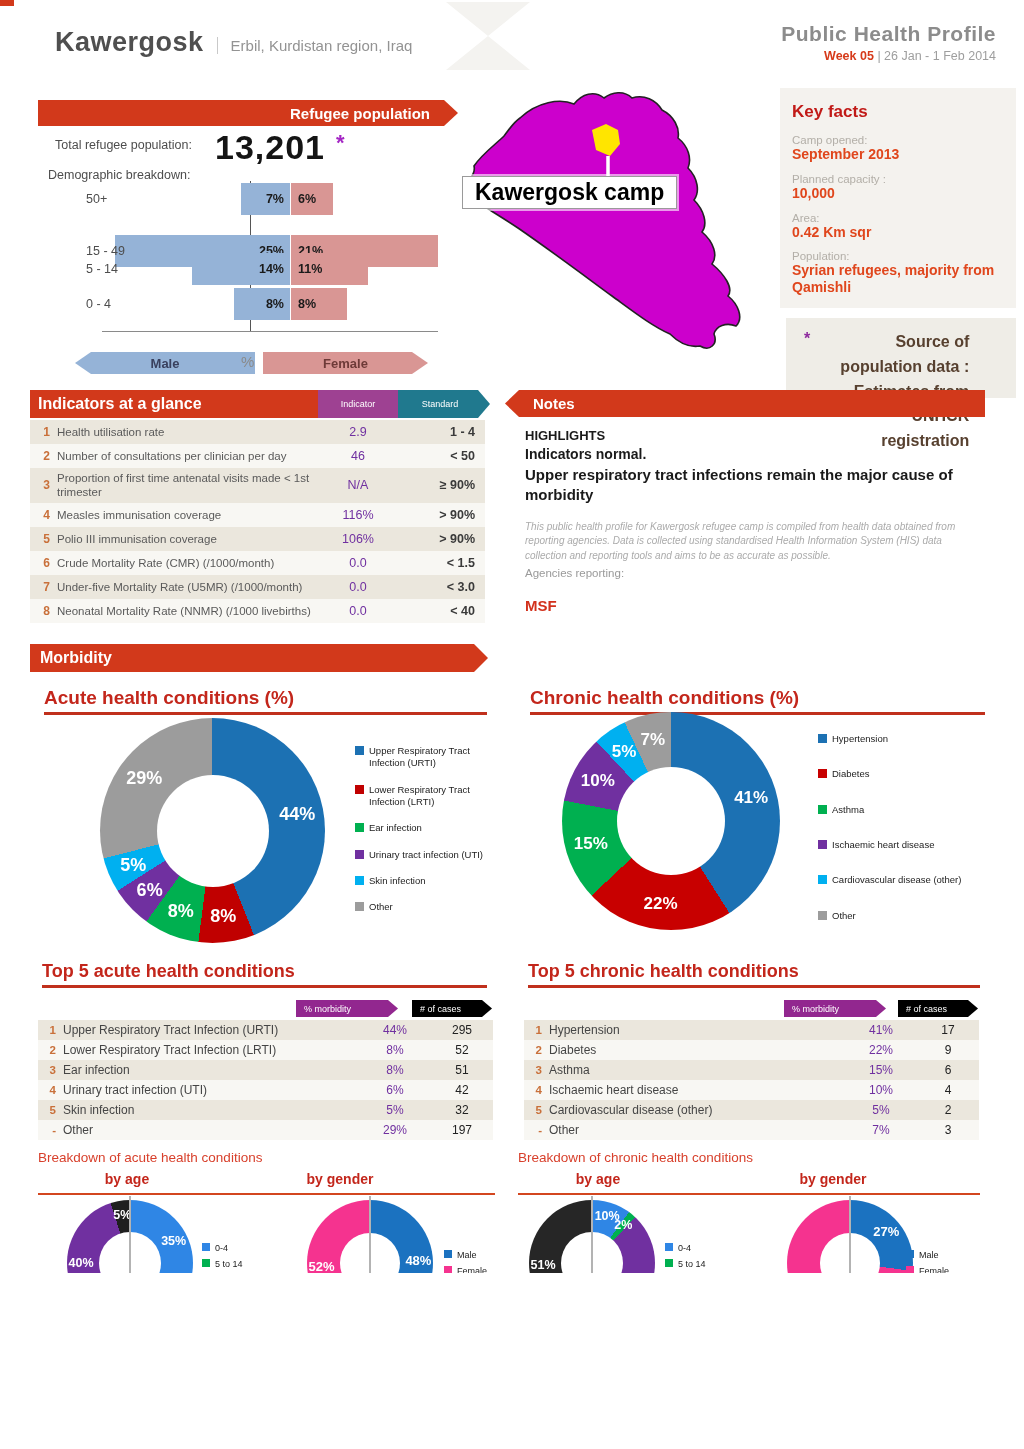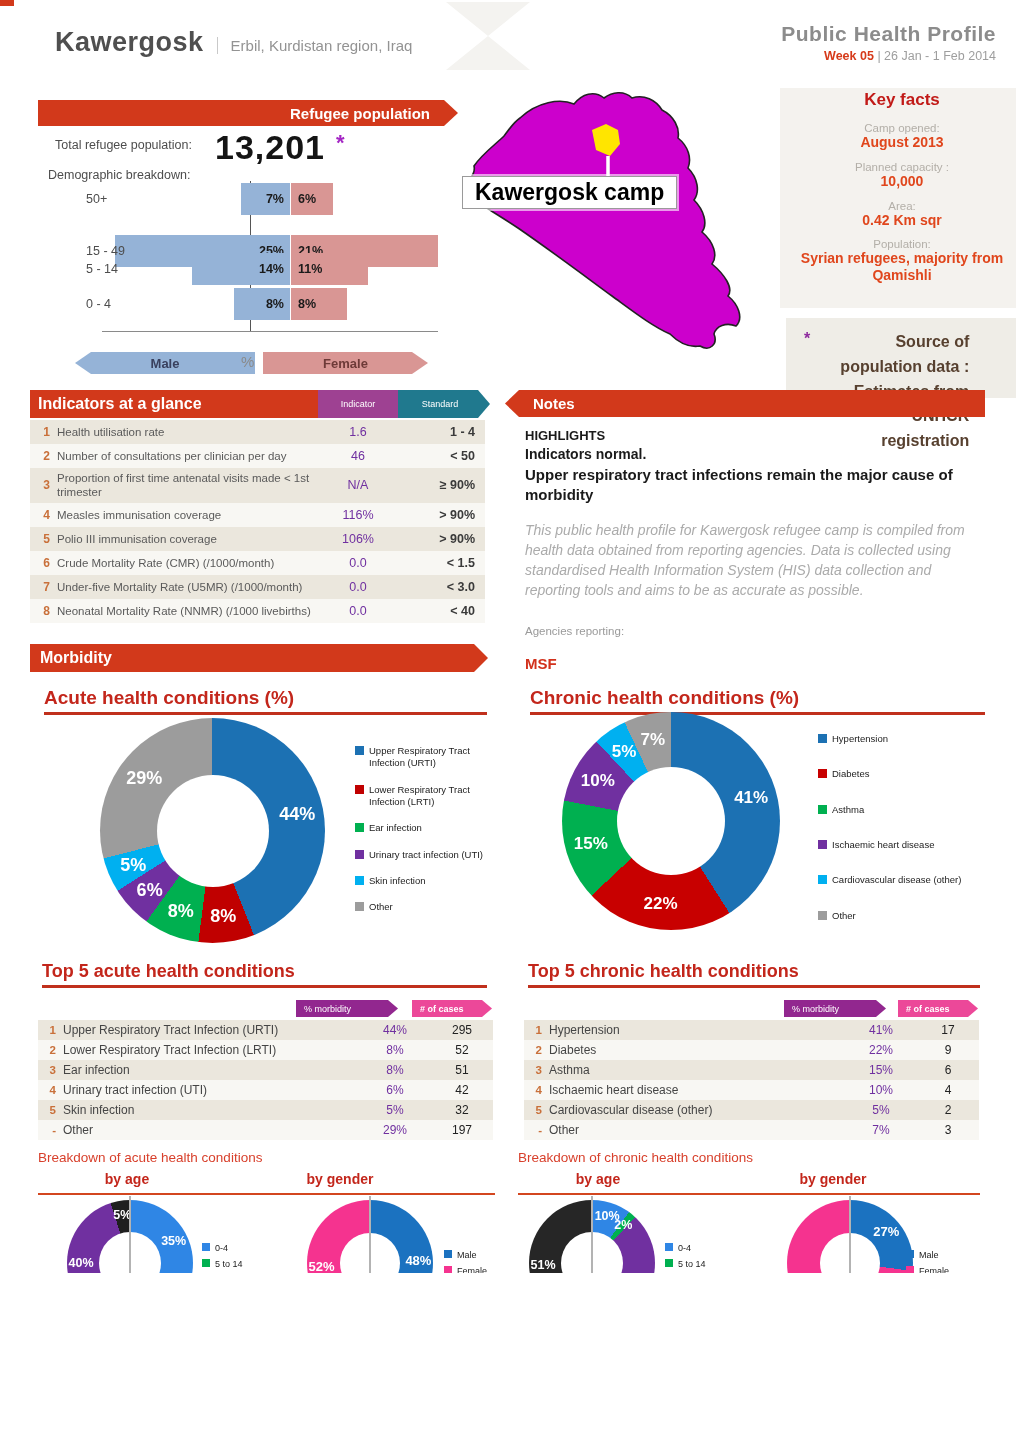--- a/index.html
+++ b/index.html
@@ -46,21 +46,21 @@
   .leg-male{left:75px;top:352px;width:180px;height:22px;background:#95B3D7;clip-path:polygon(0 50%,16px 0,100% 0,100% 100%,16px 100%);display:flex;align-items:center;justify-content:center;font-size:13px;font-weight:bold;color:#39405E;}
   .leg-female{left:263px;top:352px;width:165px;height:22px;background:#D99694;clip-path:polygon(0 0,calc(100% - 16px) 0,100% 50%,calc(100% - 16px) 100%,0 100%);display:flex;align-items:center;justify-content:center;font-size:13px;font-weight:bold;color:#6E3A38;}
   .pct-axis{left:241px;top:353px;font-size:15px;color:#8A8A8A;}
 
   
   .map-box{left:442px;top:80px;width:330px;height:300px;}
   .map-label{position:absolute;left:20px;top:96px;background:#fff;border:1.5px solid #9a9a9a;padding:2px 12px;font-size:23px;font-weight:bold;color:#000;white-space:nowrap;box-shadow:0 0 0 2px rgba(255,255,255,.6);}
 
   
   .kf-panel{left:780px;top:88px;width:236px;height:220px;background:#F4F2EE;}
-  .kf{left:792px;top:90px;width:220px;text-align:center;}
+  .kf{left:792px;top:102px;width:220px;}
   .kf-title{font-size:17px;font-weight:bold;color:#C11A17;margin-bottom:12px;}
   .kf-label{font-size:11.5px;color:#B3AFA8;}
   .kf-value{font-size:14px;font-weight:bold;color:#E0461C;line-height:1.2;margin-bottom:10px;}
   .footnote-box{left:786px;top:318px;width:230px;height:80px;background:#EFEDE7;display:flex;padding:12px 10px 0 18px;box-sizing:border-box;}
   .footnote-star{color:#8E2A9E;font-weight:bold;font-size:16px;margin-right:9px;}
   .footnote-text{font-size:16px;font-weight:bold;color:#57402F;line-height:1.55;width:150px;text-align:right;}
 
   
   .ind-banner-red{left:30px;top:390px;width:288px;height:28px;font-size:16px;padding-left:8px;box-sizing:border-box;}
   .ind-banner-ind{left:318px;top:390px;width:80px;height:28px;background:#9E4192;color:#fff;font-size:9px;display:flex;align-items:center;justify-content:center;}
@@ -73,21 +73,21 @@
   .ind-table .cell-num{width:20px;text-align:right;margin-right:7px;color:#C9703A;font-weight:bold;font-size:12px;flex:none;}
   .ind-table .cell-label{flex:1;color:#5A5A5A;font-size:11.5px;line-height:1.25;padding:3px 2px 3px 0;}
   .ind-table .cell-indicator{width:86px;text-align:center;color:#7030A0;font-size:12.5px;flex:none;}
   .ind-table .cell-standard{width:74px;text-align:right;padding-right:10px;color:#3A3A3A;font-weight:bold;font-size:12.5px;flex:none;}
 
   
   .notes{left:525px;top:428px;width:458px;}
   .notes-high{font-size:13px;font-weight:bold;color:#1A1A1A;margin-bottom:3px;}
   .notes-l1{font-size:14px;font-weight:bold;color:#1A1A1A;margin-bottom:3px;}
   .notes-l2{font-size:15px;font-weight:bold;color:#1A1A1A;line-height:1.35;margin-bottom:14px;}
-  .notes-body{font-size:14px;font-style:italic;color:#ABABAB;line-height:1.45;margin-bottom:24px;}
+  .notes-body{font-size:10px;font-style:italic;color:#ABABAB;line-height:1.45;margin-bottom:4px;}
   .notes-agencies{font-size:11.5px;color:#9A9A9A;margin-bottom:18px;}
   .notes-agency{font-size:15px;font-weight:bold;color:#D2311C;}
 
   
   .sec-h{font-size:19px;font-weight:bold;color:#C3261B;}
   .sec-line{height:3px;background:#C0301C;}
   .h-acute{left:44px;top:687px;} .l-acute{left:44px;top:712px;width:443px;}
   .h-chronic{left:530px;top:687px;} .l-chronic{left:530px;top:712px;width:455px;}
   .h-top5a{left:42px;top:961px;font-size:18px;} .l-top5a{left:42px;top:985px;width:445px;}
   .h-top5c{left:528px;top:961px;font-size:18px;} .l-top5c{left:528px;top:985px;width:452px;}
@@ -114,21 +114,21 @@
   .legend-sm .legend-swatch{width:8px;height:8px;margin-top:0;}
   .legend-sm .legend-text{font-size:9px;}
   #legend-acute-age{left:202px;top:1243px;}
   #legend-acute-gender{left:444px;top:1250px;}
   #legend-chronic-age{left:665px;top:1243px;}
   #legend-chronic-gender{left:906px;top:1250px;}
 
   
   .tag{position:absolute;height:17px;color:#fff;font-size:9px;display:flex;align-items:center;padding-left:8px;box-sizing:border-box;clip-path:polygon(0 0,calc(100% - 10px) 0,100% 50%,calc(100% - 10px) 100%,0 100%);}
   .tag-purple{background:#92278F;}
-  .tag-gray{background:#ec4899;font-weight:bold;}
+  .tag-gray{background:#000000;}
   .top5{position:absolute;width:455px;}
   #top5-acute{left:38px;top:1020px;} #top5-chronic{left:524px;top:1020px;}
   .top5 .trow{min-height:20px;font-size:12px;}
   .top5 .cell-num{width:18px;text-align:right;margin-right:7px;color:#C9703A;font-weight:bold;font-size:11.5px;flex:none;}
   .top5 .cell-label{flex:1;color:#454545;}
   .top5 .cell-pct{width:72px;text-align:center;color:#7030A0;flex:none;}
   .top5 .cell-cases{width:62px;text-align:center;color:#222;flex:none;}
 
   
   .bd-title{font-size:13.5px;color:#D8402C;}
@@ -206,42 +206,42 @@
       <line x1="166" y1="76" x2="166" y2="112" stroke="#ffffff" stroke-width="3.5"></line>
     </svg>
     <div class="map-label">Kawergosk camp</div>
   </div>
 
   <div class="abs kf-panel"></div>
   <div class="abs kf">
     <div class="kf-title">Key facts</div>
     <div id="kf-items">
         <div class="kf-label">Camp opened:</div>
-        <div class="kf-value">August 2013</div>
+        <div class="kf-value">September 2013</div>
         <div class="kf-label">Planned capacity :</div>
         <div class="kf-value">10,000</div>
         <div class="kf-label">Area:</div>
         <div class="kf-value">0.42 Km sqr</div>
         <div class="kf-label">Population:</div>
         <div class="kf-value">Syrian refugees, majority from Qamishli</div>
       </div>
   </div>
   <div class="abs footnote-box">
     <span class="footnote-star">*</span>
     <span class="footnote-text">Source of population data : Estimates from UNHCR registration</span>
   </div>
 
   <div class="abs banner ind-banner-red">Indicators at a glance</div>
   <div class="abs ind-banner-ind">Indicator</div>
   <div class="abs ind-banner-std">Standard</div>
   <div class="abs ind-table" id="ind-table">
       <div class="trow odd">
         <span class="cell cell-num">1</span>
         <span class="cell cell-label">Health utilisation rate</span>
-        <span class="cell cell-indicator">1.6</span>
+        <span class="cell cell-indicator">2.9</span>
         <span class="cell cell-standard">1 - 4</span>
       </div>
       <div class="trow even">
         <span class="cell cell-num">2</span>
         <span class="cell cell-label">Number of consultations per clinician per day</span>
         <span class="cell cell-indicator">46</span>
         <span class="cell cell-standard">&lt; 50</span>
       </div>
       <div class="trow odd">
         <span class="cell cell-num">3</span>

